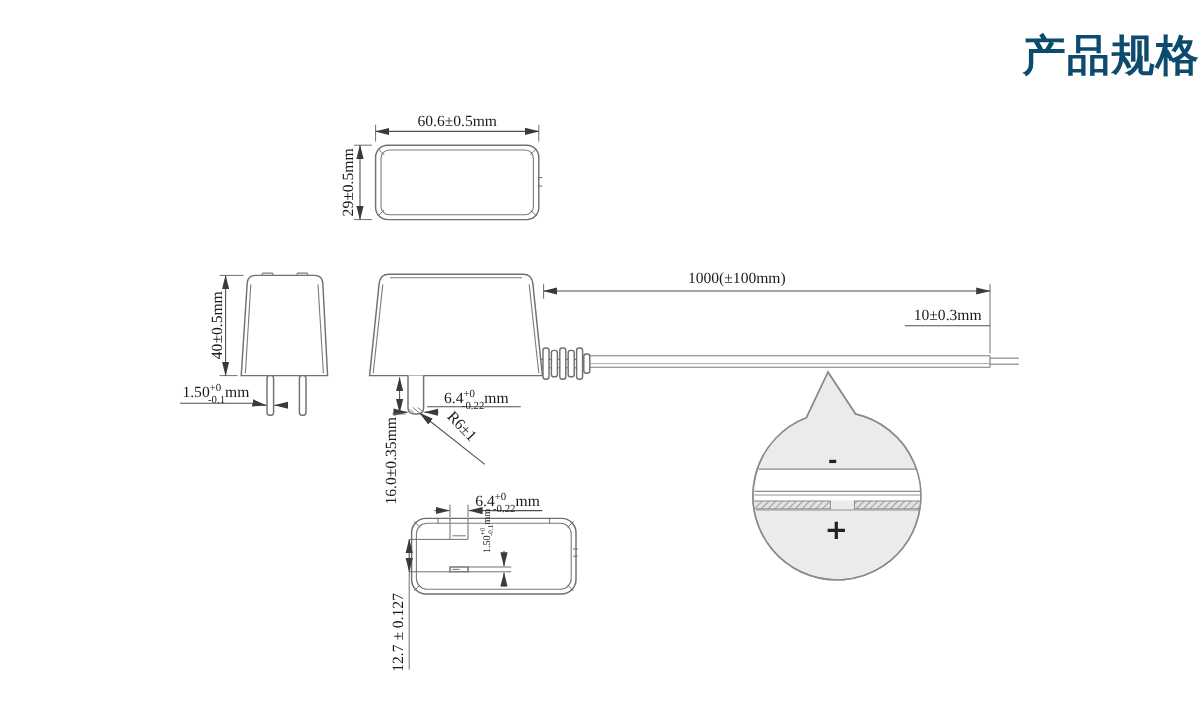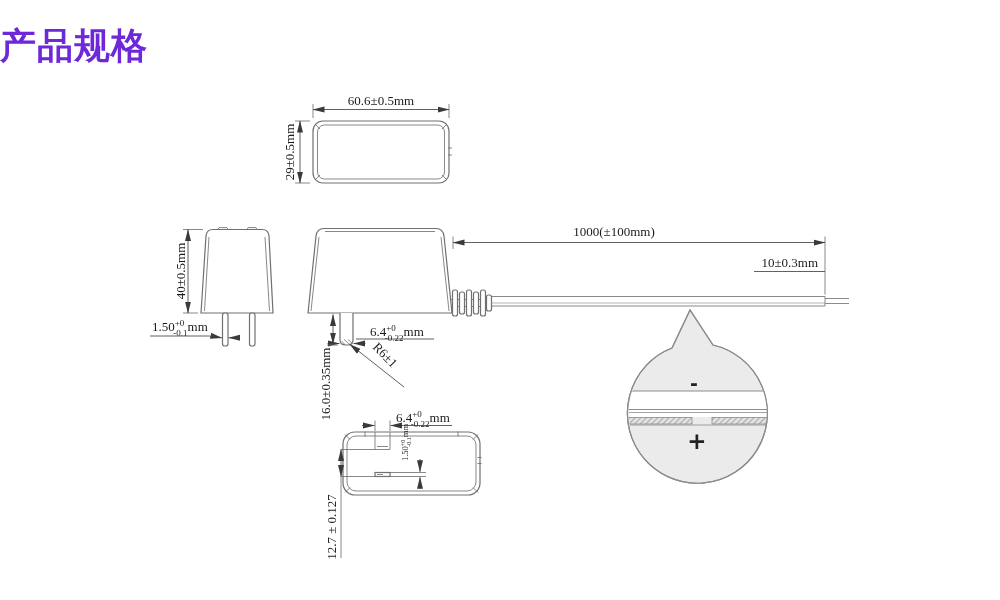--- a/index.html
+++ b/index.html
@@ -1,20 +1,20 @@
 <!DOCTYPE html>
 <html><head>
 <meta charset="utf-8">
 <style>
   html,body{margin:0;padding:0;background:#fff;}
   #stage{position:relative;width:1000px;height:600px;background:#ffffff;overflow:hidden;
          font-family:"Liberation Serif","DejaVu Serif",serif;}
-  #title{position:absolute;top:22px;left:0;width:1000px;margin:0;text-align:left;
+  #title{position:absolute;top:22px;left:0;width:1000px;margin:0;text-align:right;
          font-family:"DejaVu Sans","Liberation Sans",sans-serif;
-         font-size:36px;font-weight:700;color:#6d28d9;letter-spacing:1px;}
+         font-size:36px;font-weight:700;color:#0c4a6e;letter-spacing:1px;}
   svg{position:absolute;left:0;top:0;}
   .geo{stroke:#707070;stroke-width:1.2;fill:#ffffff;}
   .geo2{stroke:#7a7a7a;stroke-width:0.9;fill:none;}
   .dimline{stroke:#4f4f4f;stroke-width:0.9;fill:none;}
   .extline{stroke:#6a6a6a;stroke-width:0.8;fill:none;}
   .dim{font-family:"Liberation Serif","DejaVu Serif",serif;font-size:13px;fill:#1a1a1a;}
   .tol{font-size:9px;}
   .tiny{font-size:8.5px;}
   .toltiny{font-size:6px;}
   .sign{font-family:"DejaVu Sans","Liberation Sans",sans-serif;font-weight:700;fill:#222;}

